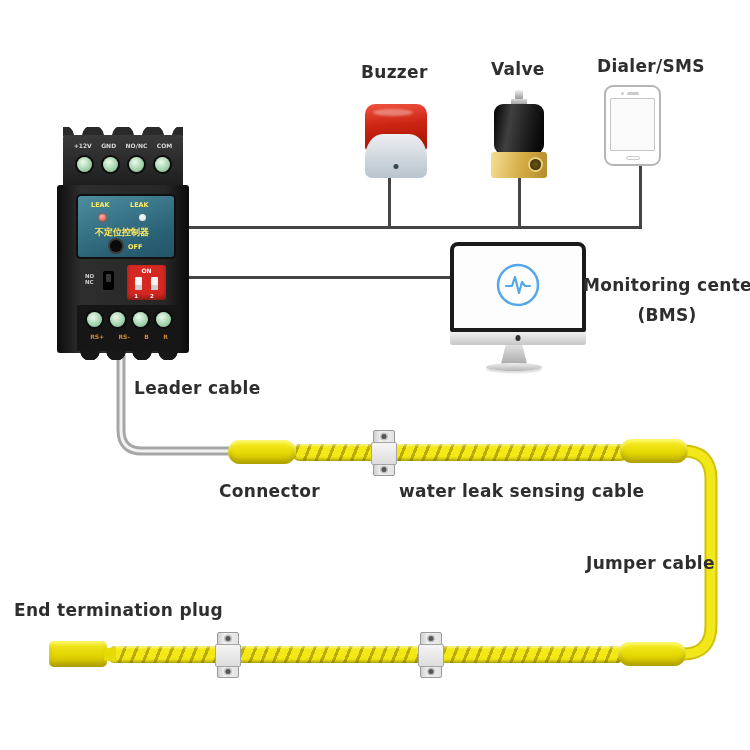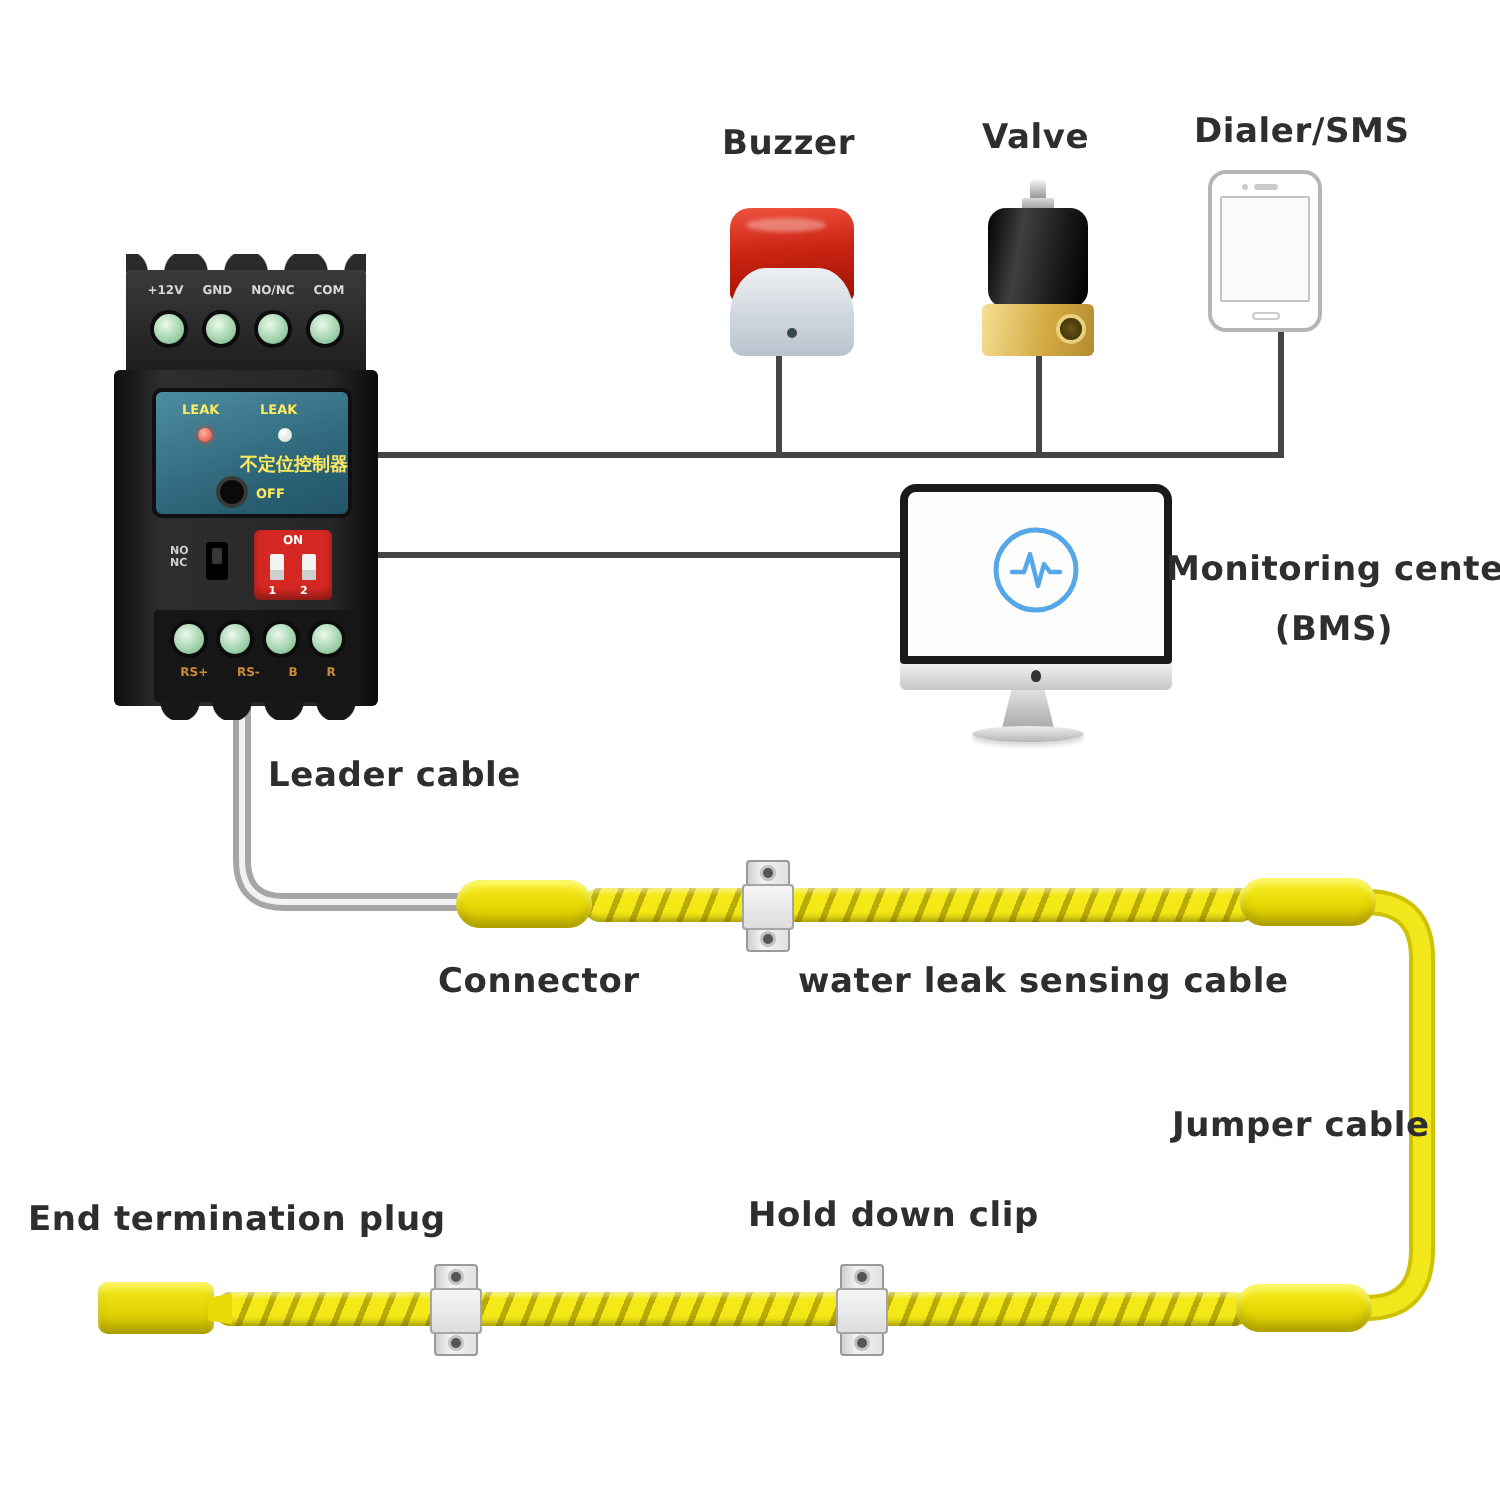--- a/index.html
+++ b/index.html
@@ -56,21 +56,21 @@
   .term{width:15px;height:15px;border-radius:50%;background:radial-gradient(circle at 40% 35%,#eafaea,#93c9a0 70%,#6da37c);box-shadow:0 0 0 2px #0c0c0c;}
   .tinytext{font-size:6px;color:#d8d8d8;font-weight:bold;letter-spacing:0;}
   .panel{
     position:absolute;left:19px;top:67px;width:96px;height:61px;border-radius:5px;
     background:linear-gradient(160deg,#4d8da0,#2a6175 70%,#235468);border:2px solid #101010;
   }
   .panel .ptxt{position:absolute;font-size:6.5px;font-weight:bold;color:#ffe95e;}
   .led{position:absolute;width:7px;height:7px;border-radius:50%;}
   .led-red{background:radial-gradient(circle at 40% 35%,#ffb3a8,#e8402c);box-shadow:0 0 3px #e8402c;}
   .led-white{background:radial-gradient(circle at 40% 35%,#ffffff,#cfd8cd);}
-  .model-line{position:absolute;left:0;right:0;top:30px;text-align:right;font-size:9px;color:#ffe95e;font-weight:bold;margin-left:17px;}
+  .model-line{position:absolute;left:0;right:0;top:30px;text-align:left;font-size:9px;color:#ffe95e;font-weight:bold;margin-left:17px;}
   .off-btn{position:absolute;left:32px;top:44px;width:12px;height:12px;border-radius:50%;background:#0a0a0a;box-shadow:0 0 0 2px #3a3a3a;}
   .nonc{position:absolute;left:28px;top:146px;font-size:5.5px;line-height:1.15;color:#cfcfcf;font-weight:bold;}
   .slide-sw{position:absolute;left:46px;top:144px;width:11px;height:19px;background:#000;border-radius:2px;}
   .slide-sw i{position:absolute;left:3px;top:3px;width:5px;height:8px;background:#383838;border-radius:1px;}
   .dip{position:absolute;left:70px;top:138px;width:39px;height:35px;background:#d62822;border-radius:3px;box-shadow:inset 0 -3px 4px rgba(0,0,0,.35);}
   .dip .on{position:absolute;left:0;right:0;top:2px;text-align:center;font-size:6px;color:#fff;font-weight:bold;}
   .dip .paddle{position:absolute;top:12px;width:7px;height:13px;background:#f4f4f4;border-radius:1px;box-shadow:inset 0 -5px 0 #cfcfcf;}
   .dip .nums{position:absolute;left:0;right:0;bottom:1px;text-align:center;font-size:5.5px;color:#fff;font-weight:bold;letter-spacing:5px;}
   .det-botblock{position:absolute;left:20px;top:178px;width:104px;height:46px;background:#161616;border-radius:2px;}
   .botlabels{color:#c98b3a;}
@@ -112,21 +112,20 @@
   <div class="lbl" style="left:597px;top:56px">Dialer/SMS</div>
   <div class="lbl lbl-center" style="left:583px;top:271px;width:168px;line-height:1.75">
     <div>Monitoring center</div>
     <div>(BMS)</div>
   </div>
   <div class="lbl" style="left:134px;top:378px">Leader cable</div>
   <div class="lbl" style="left:219px;top:481px">Connector</div>
   <div class="lbl" style="left:586px;top:553px">Jumper cable</div>
   <div class="lbl" style="left:399px;top:481px">water leak sensing cable</div>
   <div class="lbl" style="left:14px;top:600px">End termination plug</div>
-  <div class="lbl" style="left:374px;top:598px">Hold down clip</div>
 
   <div class="wire" style="left:184px;top:226px;width:458px;height:3px"></div>
   <div class="wire" style="left:388px;top:175px;width:3px;height:52px"></div>
   <div class="wire" style="left:518px;top:178px;width:3px;height:49px"></div>
   <div class="wire" style="left:639px;top:164px;width:3px;height:63px"></div>
   <div class="wire" style="left:188px;top:276px;width:266px;height:3px"></div>
 
   <svg class="cable-svg" width="750" height="750" viewBox="0 0 750 750">
     <g>
       <path d="M121 346 L121 430 Q121 451 142 451 L238 451" fill="none" stroke="#a6a6a6" stroke-width="9"></path>

